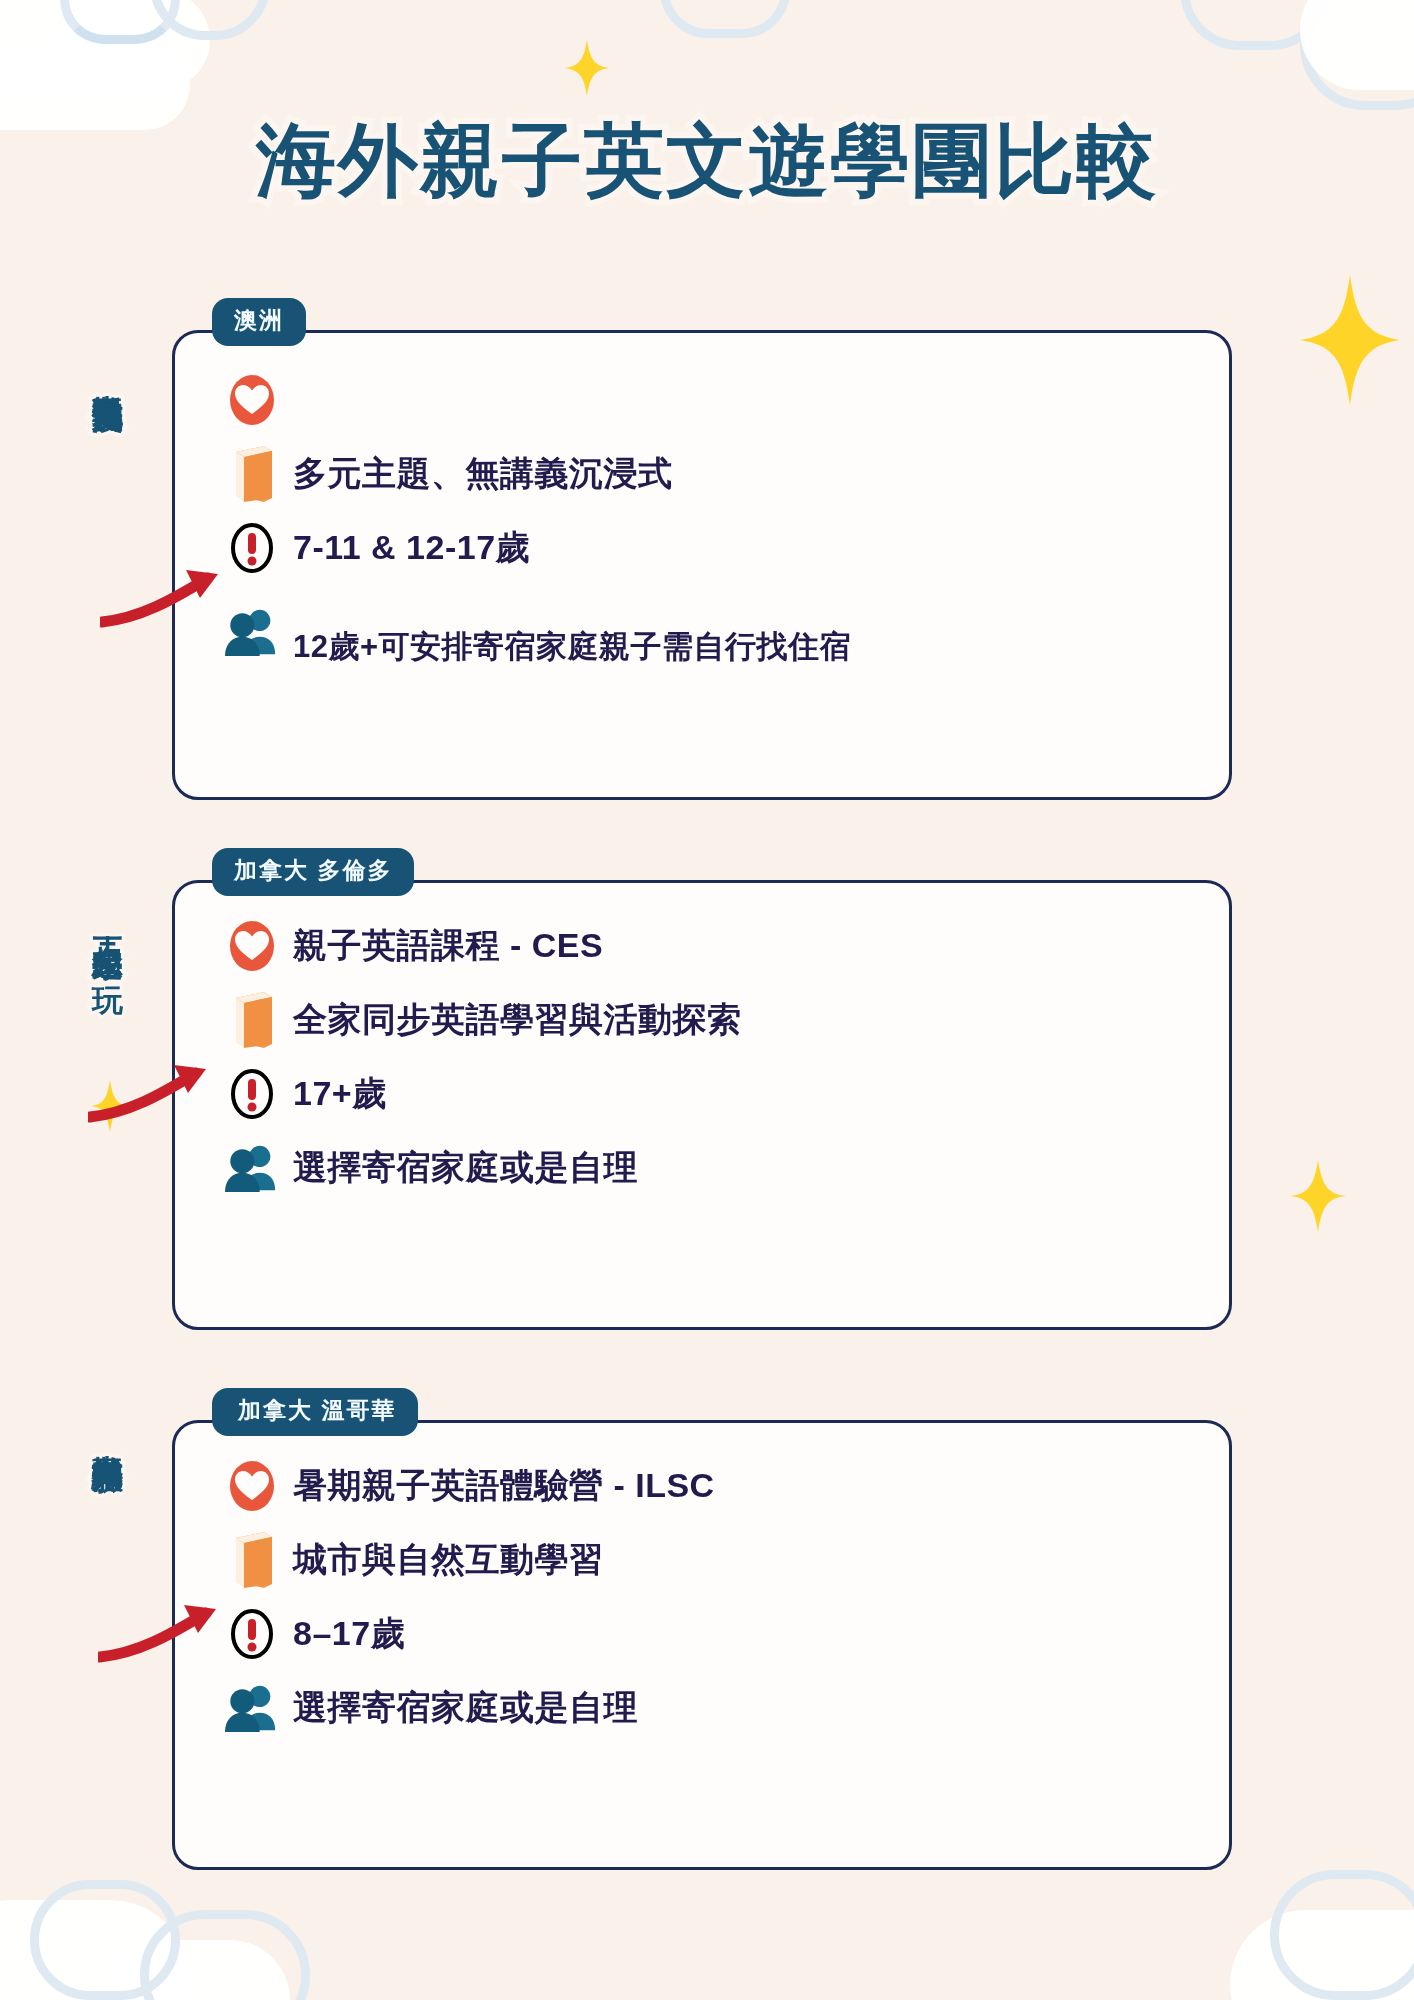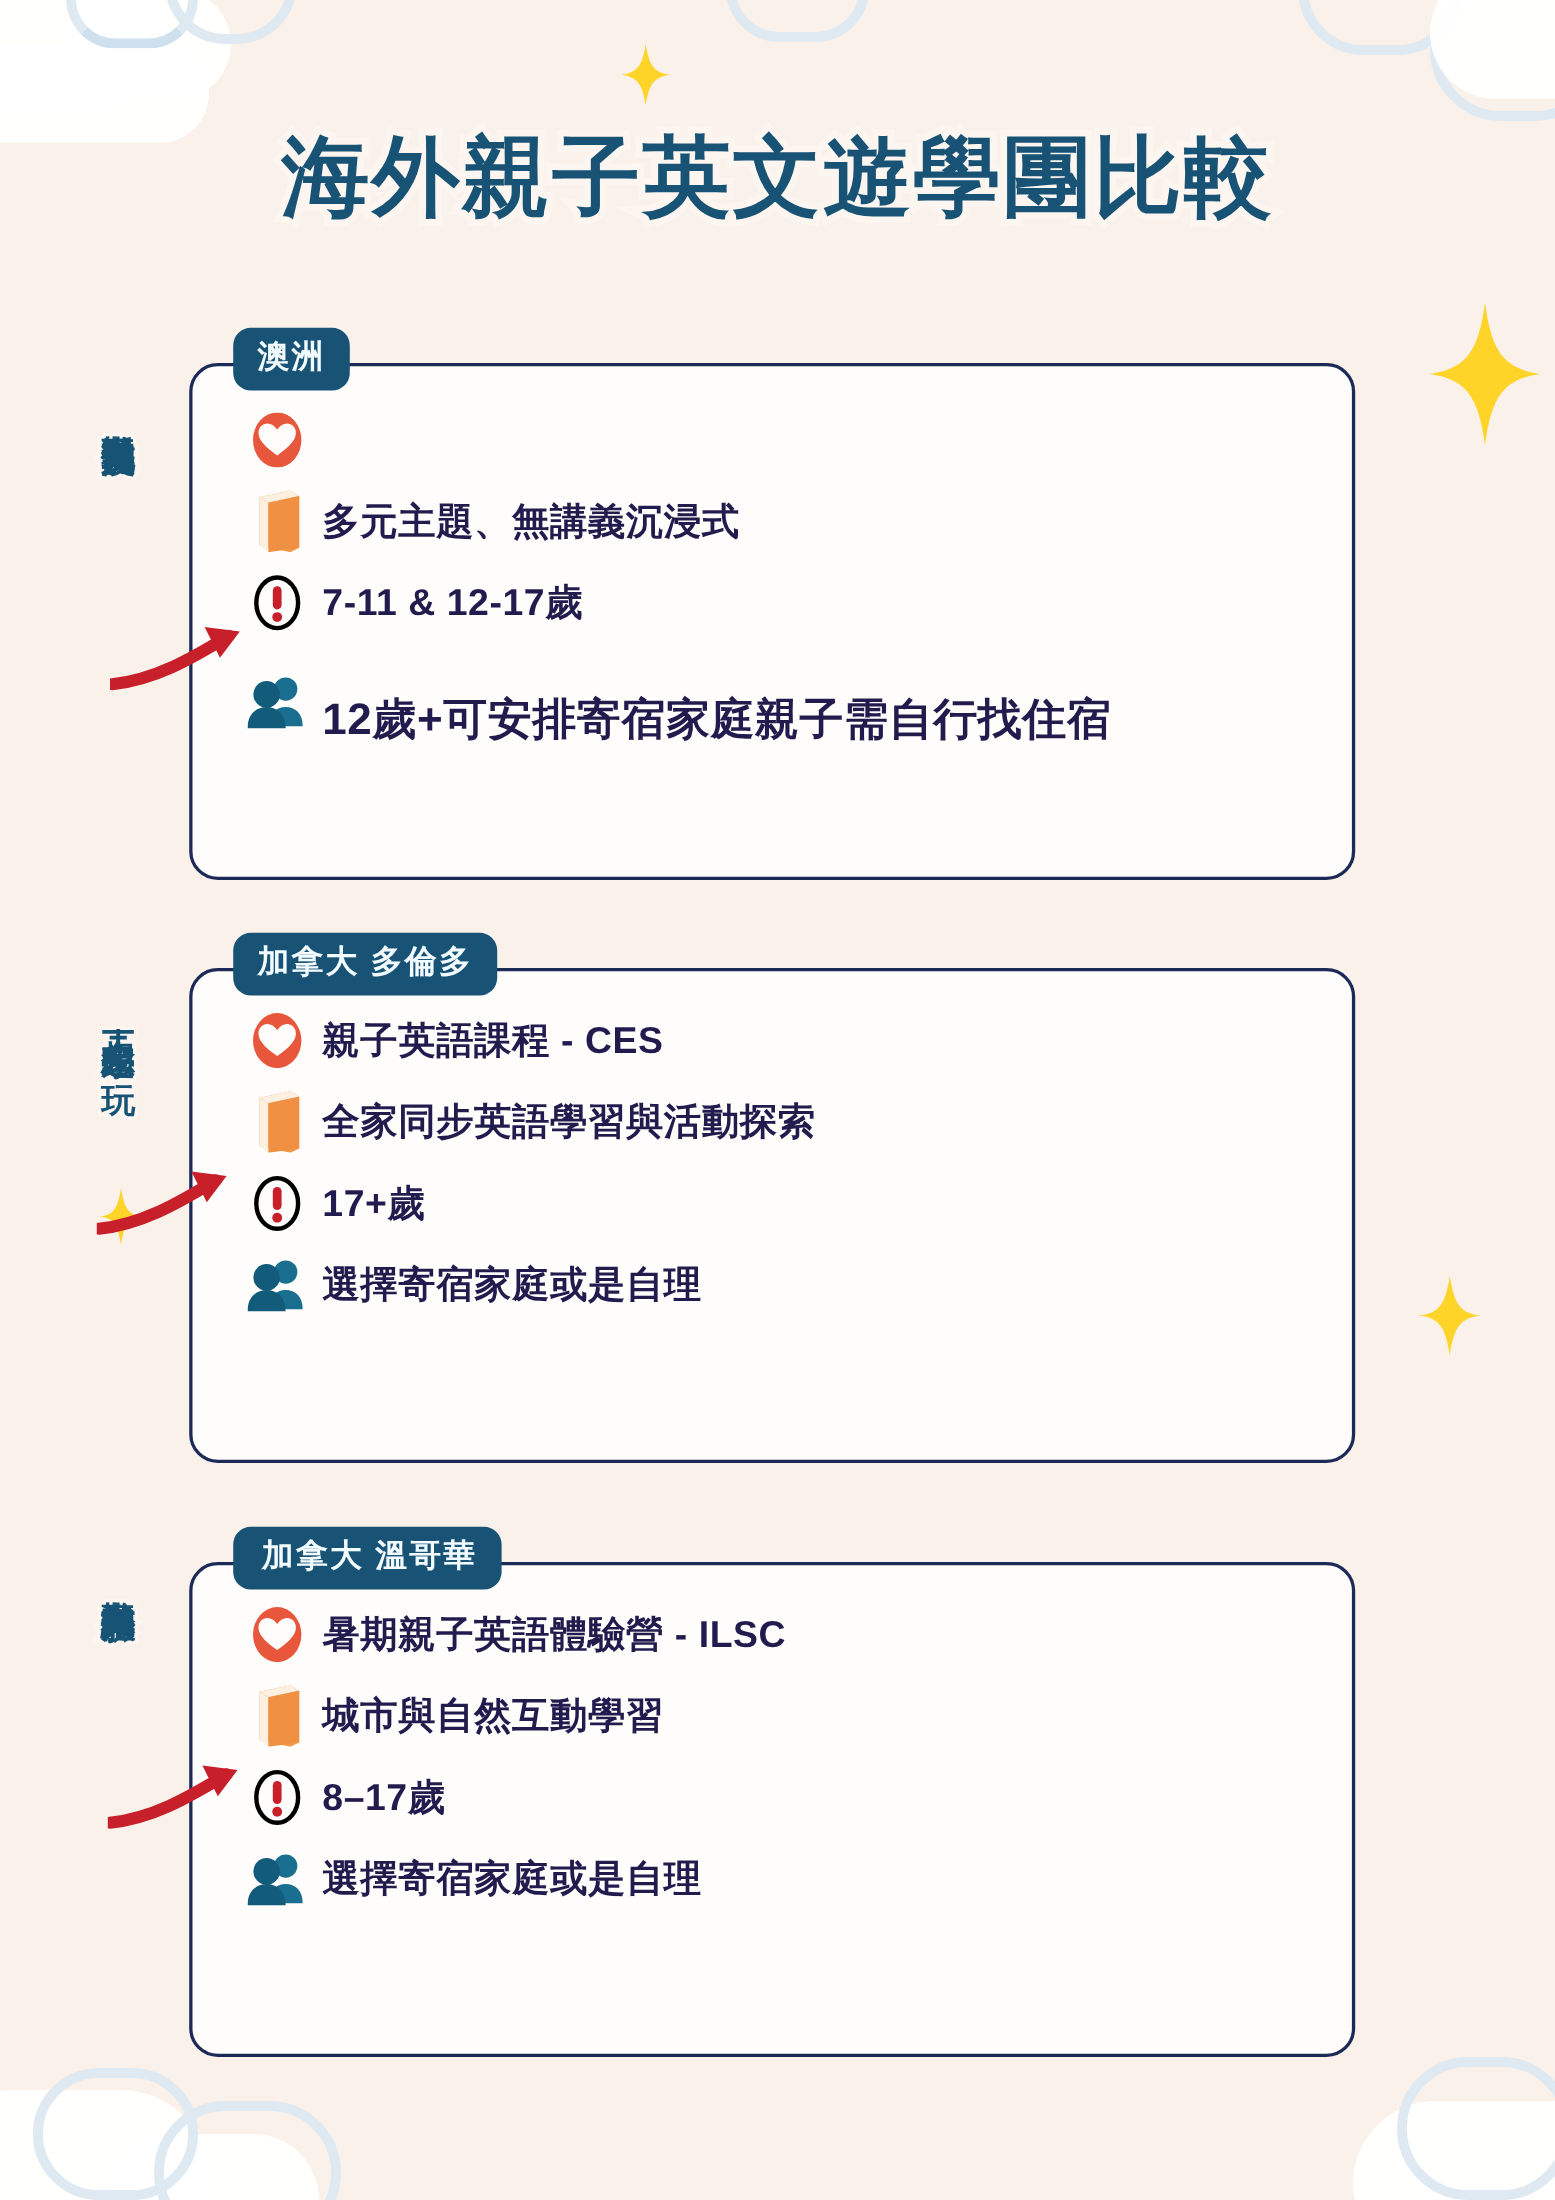--- a/index.html
+++ b/index.html
@@ -78,21 +78,21 @@
     background: #fffdfb;
     border: 3px solid #1c2a57;
     border-radius: 26px;
     z-index: 3;
   }
 
   .badge {
     position: absolute;
     background: #185375;
     color: #f2fbff;
-    font-size: 29px;
+    font-size: 23px;
     font-weight: bold;
     letter-spacing: 2px;
     border-radius: 16px;
     padding: 7px 22px 10px 22px;
     white-space: nowrap;
     z-index: 6;
   }
 
   .rows {
     position: absolute;
@@ -119,21 +119,21 @@
   }
   .row-icon svg { display: block; }
 
   .row-text {
     font-size: 34px;
     font-weight: bold;
     color: #221c4e;
     letter-spacing: 0.5px;
     white-space: nowrap;
   }
-  .row-text.sm { font-size: 40px; margin-top: 31px; }
+  .row-text.sm { font-size: 31px; margin-top: 31px; }
 
   
   .arrow {
     position: absolute;
     z-index: 7;
   }
   .arrow svg { display: block; }
 </style>
 </head>
 <body>

